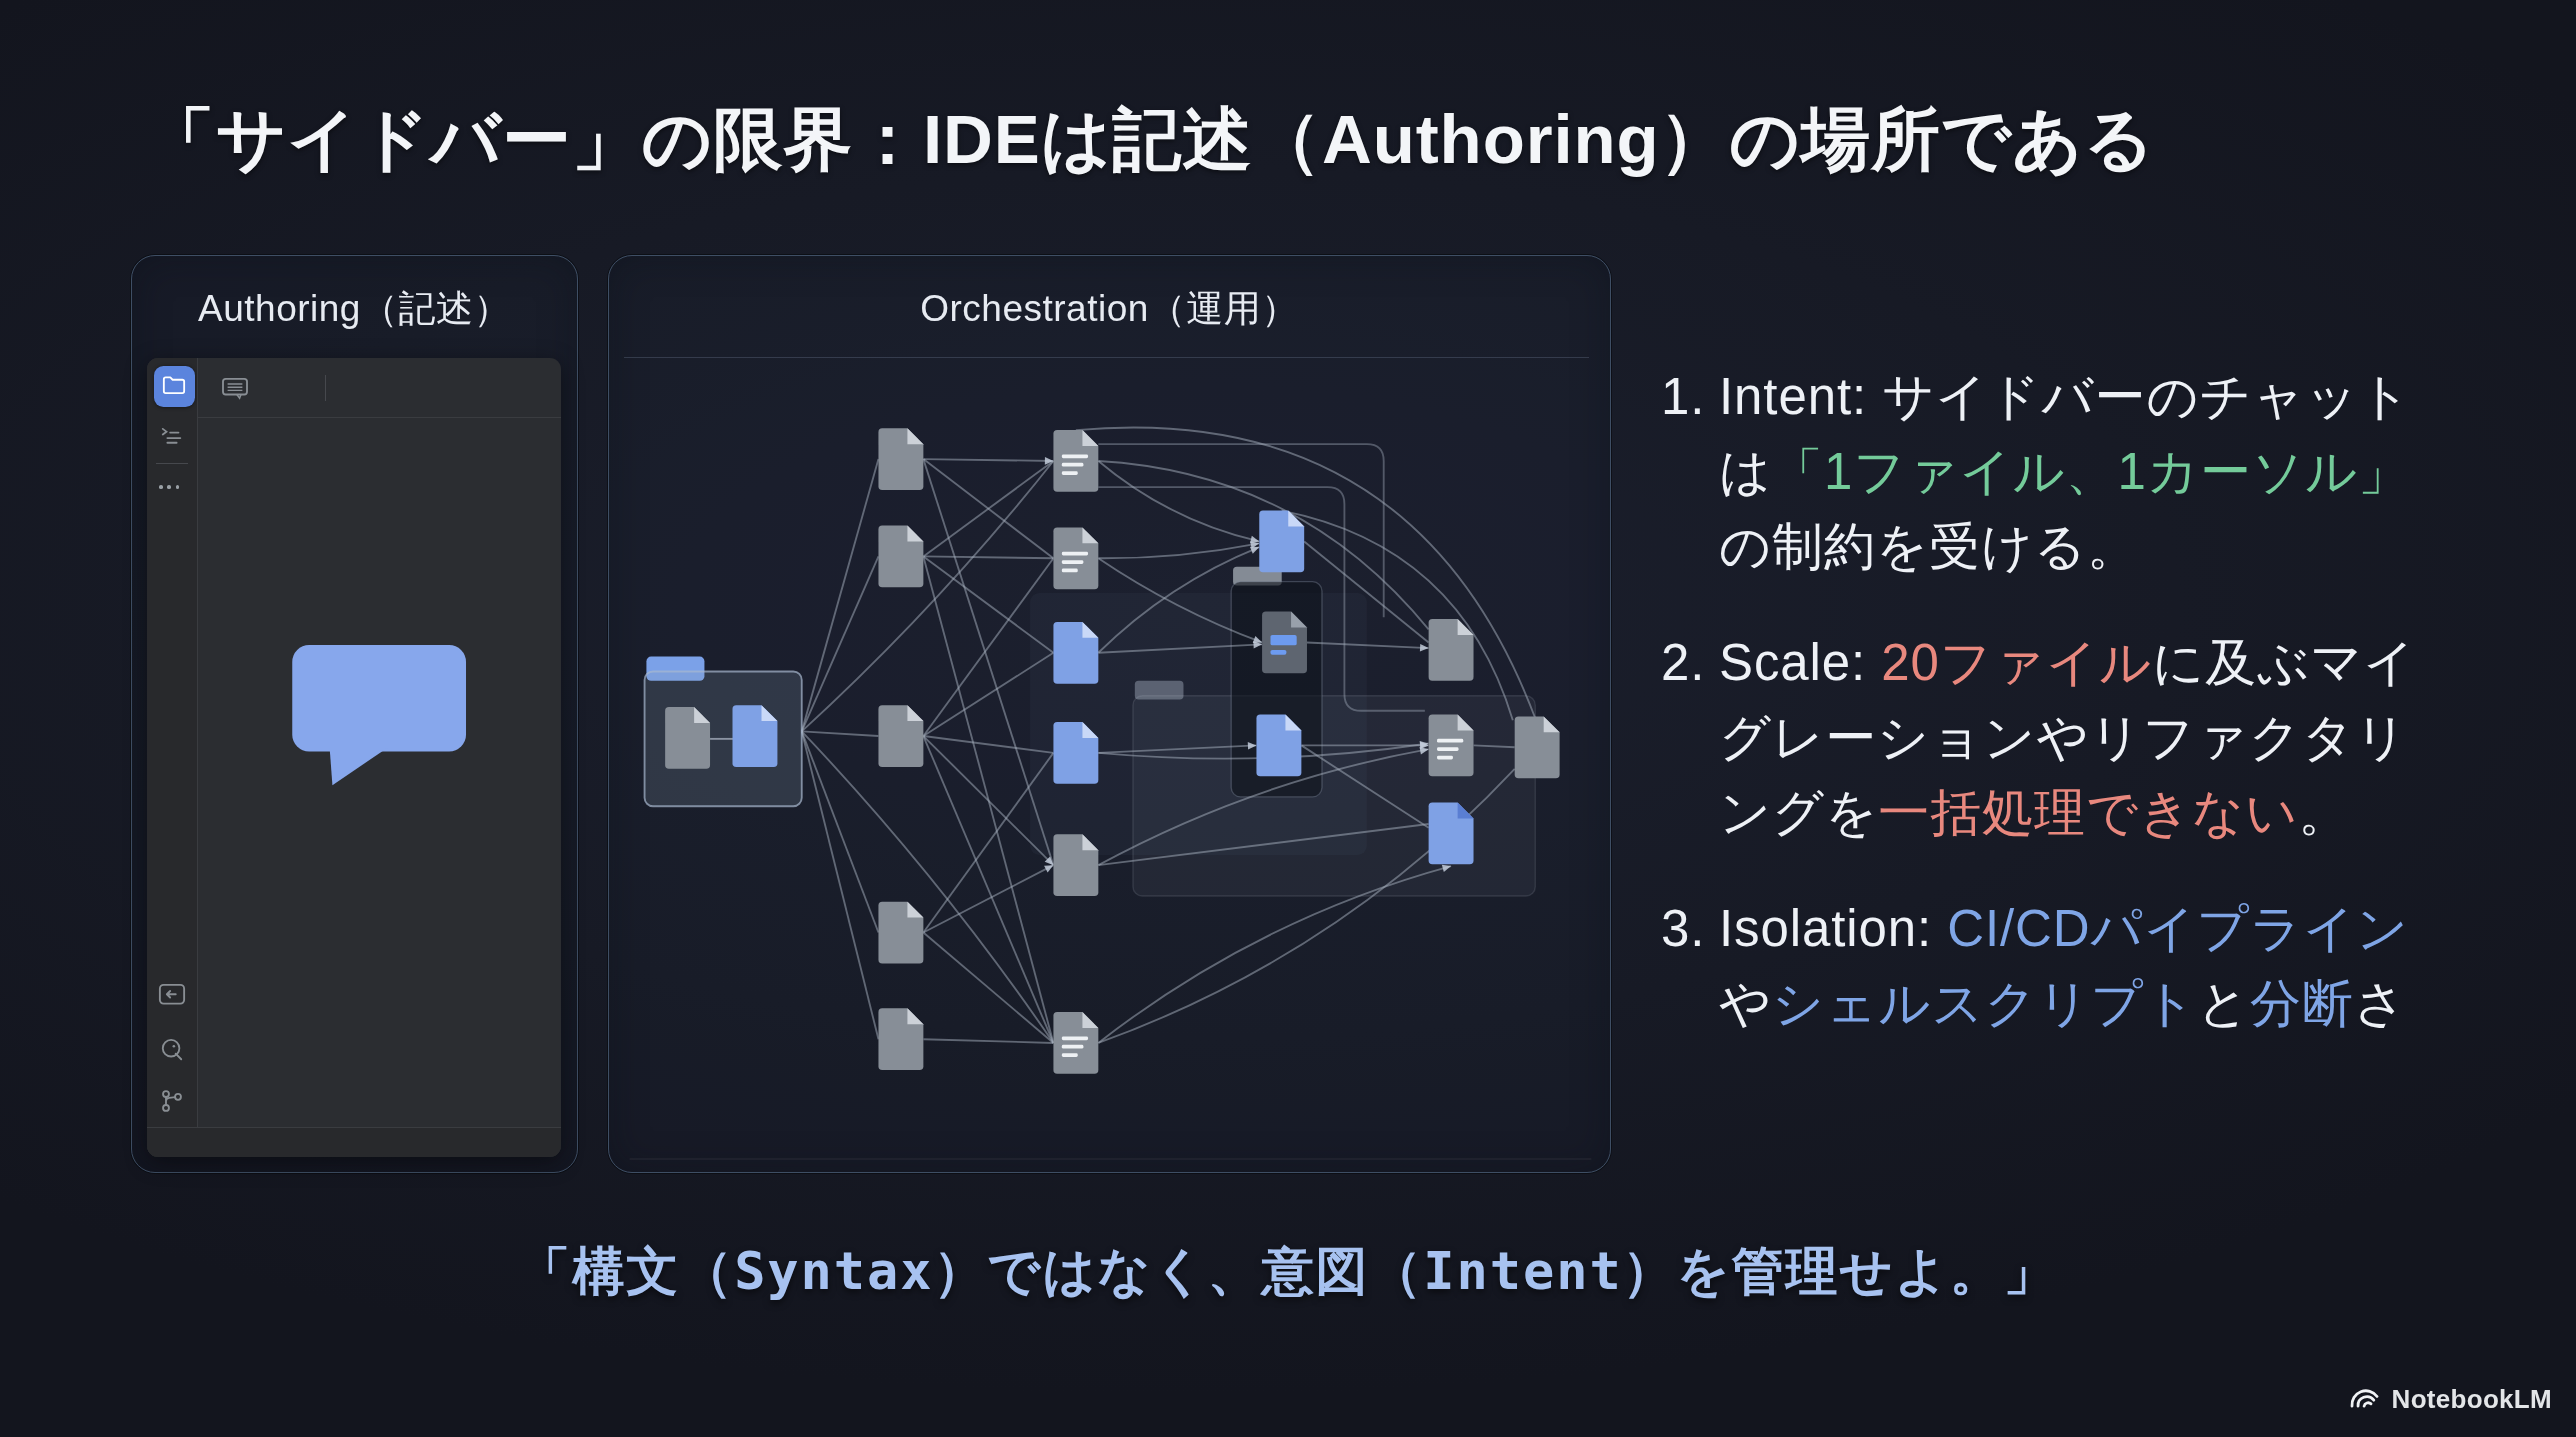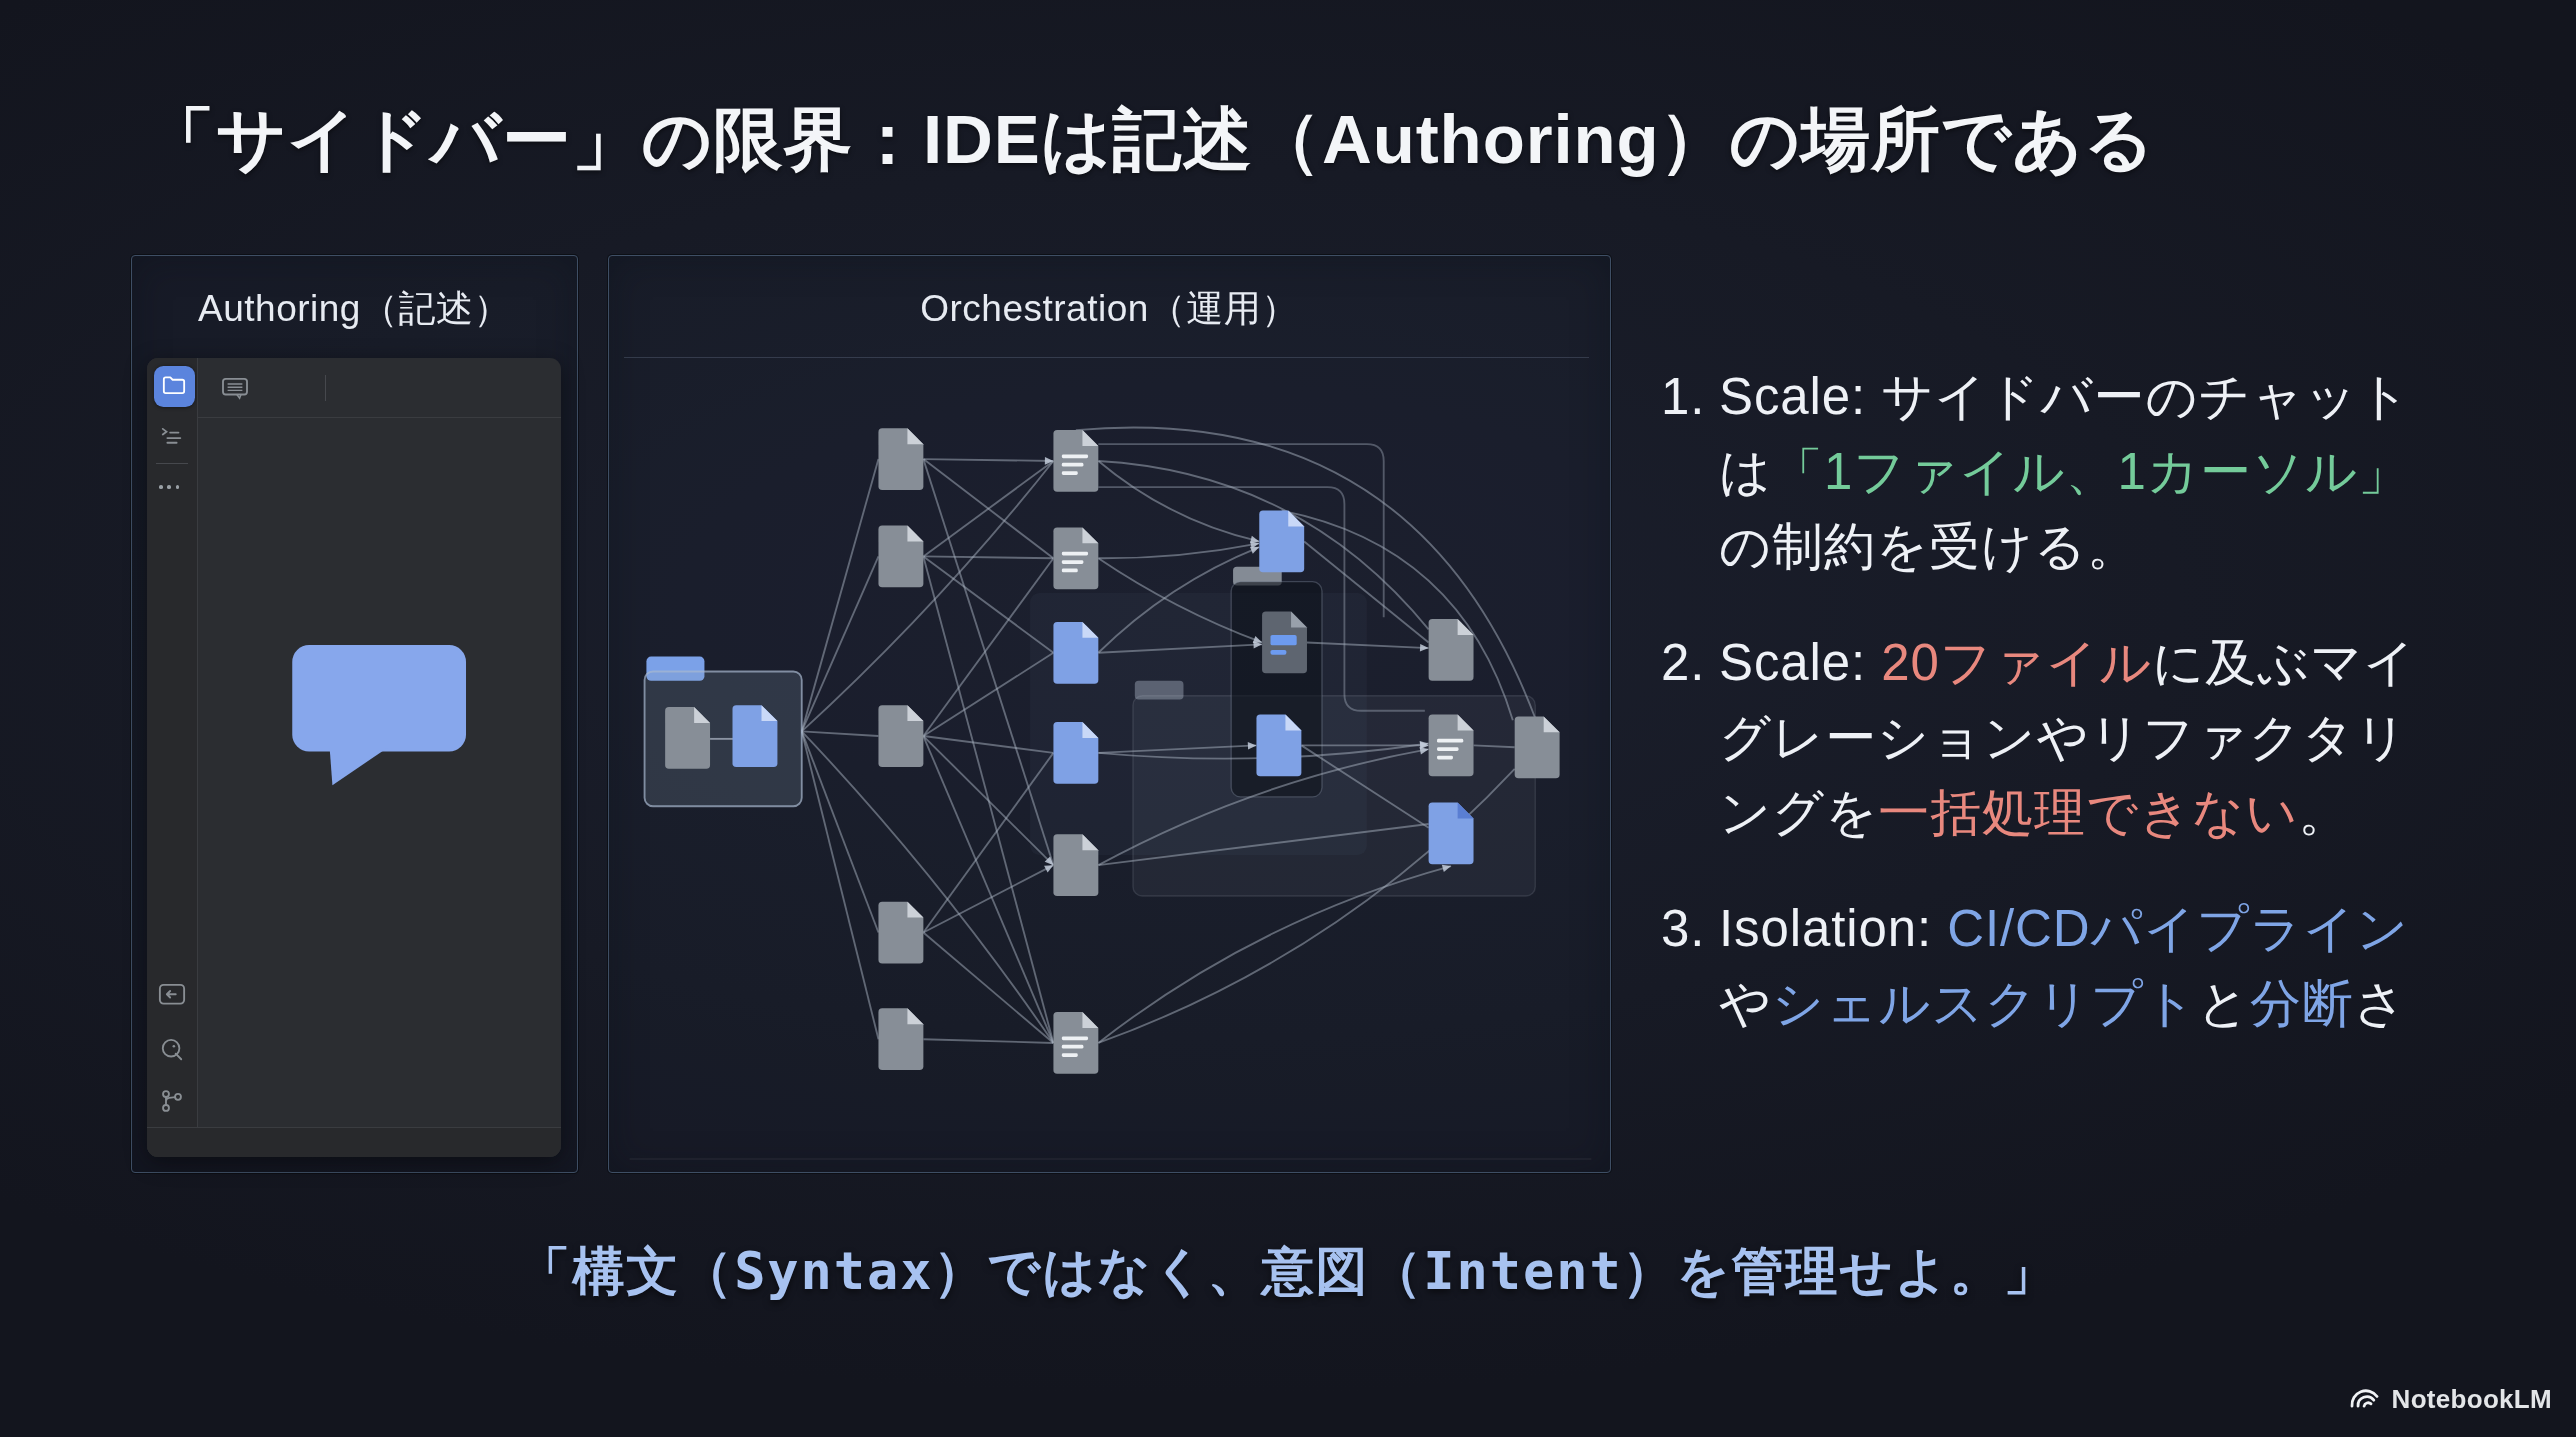--- a/index.html
+++ b/index.html
@@ -10,21 +10,21 @@
     color:var(--text);
   }
   .title{
     position:absolute;left:146px;top:94px;margin:0;
     font-size:69px;font-weight:800;letter-spacing:0.9px;color:var(--title);
     text-shadow:0 1.9px 5.6px rgba(0,0,0,.5);white-space:nowrap;
   }
   
   .panel{
     position:absolute;top:255px;height:918px;box-sizing:border-box;
-    border:1.9px solid var(--panel_border);border-radius:4px;
+    border:1.9px solid var(--panel_border);border-radius:24px;
     background:rgba(36,46,66,0.14);
     box-shadow:0 0 0 0.9px rgba(10,12,18,.8), inset 0 0 37px rgba(10,14,22,.35);
   }
   .panel-authoring{left:131px;width:447px;}
   .panel-orchestration{left:608px;width:1003px;}
   .panel-title{
     text-align:center;padding-top:28px;font-size:37px;font-weight:500;
     color:#e7ebf2;letter-spacing:0.5px;
   }
   .panel-divider{
@@ -329,21 +329,21 @@
           <path d="M972,492 H999 L1016,509 V554 Q1016,558 1012,558 H972 Q968,558 968,554 V496 Q968,492 972,492 Z" fill="#878e97"></path>
           <path d="M999,492 L1016,509 H999 Z" fill="#ccd1d8"></path>
         </g>
       </svg>
   </section>
 
   <div class="points" id="points">
       <div class="point">
         <div class="point-num">1.</div>
         <div>
-          <div class="point-line"><span class="seg-text">Scale: サイドバーのチャット</span></div>
+          <div class="point-line"><span class="seg-text">Intent: サイドバーのチャット</span></div>
           <div class="point-line"><span class="seg-text">は</span><span class="seg-green">「1ファイル、1カーソル」</span></div>
           <div class="point-line"><span class="seg-text">の制約を受ける。</span></div>
         </div>
       </div>
       <div class="point">
         <div class="point-num">2.</div>
         <div>
           <div class="point-line"><span class="seg-text">Scale: </span><span class="seg-red">20ファイル</span><span class="seg-text">に及ぶマイ</span></div>
           <div class="point-line"><span class="seg-text">グレーションやリファクタリ</span></div>
           <div class="point-line"><span class="seg-text">ングを</span><span class="seg-red">一括処理できない</span><span class="seg-text">。</span></div>

